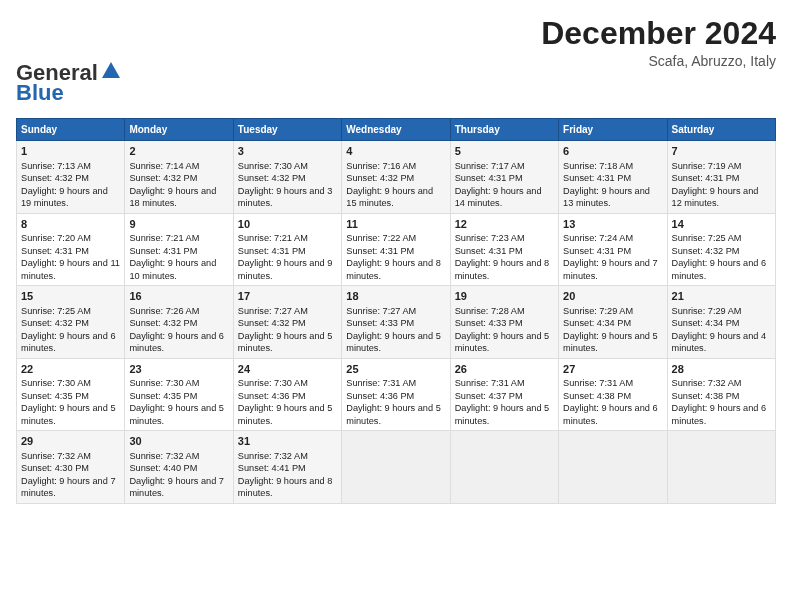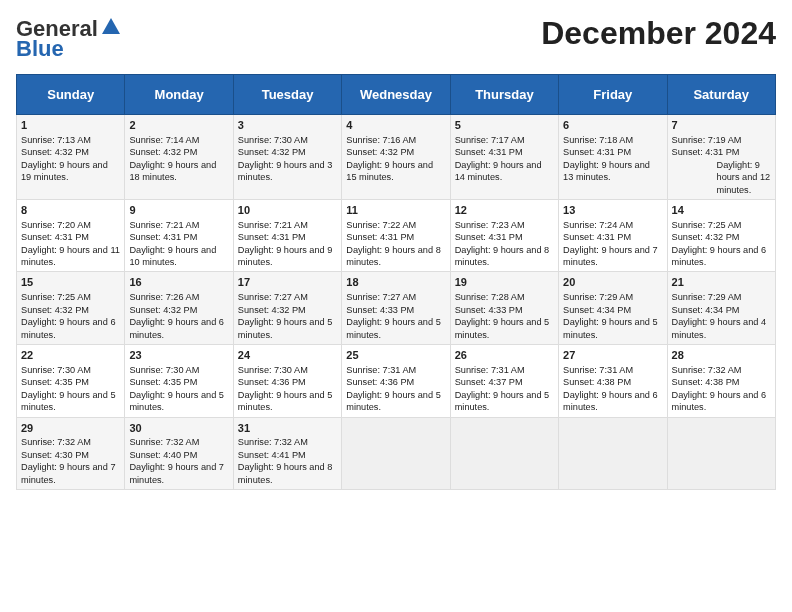--- a/index.html
+++ b/index.html
@@ -19,20 +19,21 @@
     .header {
       display: flex;
       justify-content: space-between;
       align-items: flex-start;
       margin-bottom: 12px;
     }
     .logo {
       display: flex;
       flex-direction: column;
       align-items: flex-start;
+      margin-top: 44px;
     }
     .logo-general { color: #333; }
     .logo-blue { color: #2566b0; }
     .title-block { text-align: right; }
     .main-title {
       font-size: 32px;
       font-weight: bold;
       color: #222;
       line-height: 1.1;
     }
@@ -42,24 +43,24 @@
       margin-top: 2px;
     }
     table {
       width: 100%;
       border-collapse: collapse;
       table-layout: fixed;
     }
     thead tr th {
       background: #2566b0;
       color: #fff;
-      font-size: 13px;
+      font-size: 10px;
       font-weight: bold;
-      padding: 12px 4px;
-      text-align: center;
+      padding: 5px 4px;
+      text-align: left;
       border: 1px solid #1a4f8a;
     }
     tbody tr td {
       font-size: 9.2px;
       color: #222;
       padding: 3px 4px;
       vertical-align: top;
       border: 1px solid #ddd;
       background: #fff;
       line-height: 1.35;
@@ -87,20 +88,21 @@
       <div style="display:flex;align-items:center;gap:2px;">
         <span class="logo-general" style="font-size:22px;font-weight:bold;color:#333;">General</span>
         <svg width="22" height="22" viewBox="0 0 22 22" style="margin-top:-4px;">
           <polygon points="11,2 20,18 2,18" fill="#2566b0"></polygon>
         </svg>
       </div>
       <span class="logo-blue" style="font-size:22px;font-weight:bold;color:#2566b0;margin-top:-6px;">Blue</span>
     </div>
     <div class="title-block">
       <div class="main-title">December 2024</div>
+      <div class="subtitle">Scafa, Abruzzo, Italy</div>
     </div>
   </div>
 
   <table>
     <thead>
       <tr>
         <th>Sunday</th>
         <th>Monday</th>
         <th>Tuesday</th>
         <th>Wednesday</th>
@@ -144,21 +146,21 @@
           <td>
             <span class="day-num">6</span>
             <span style="display: block;">Sunrise: 7:18 AM</span>
             <span style="display: block;">Sunset: 4:31 PM</span>
             <span style="display: block;">Daylight: 9 hours and 13 minutes.</span>
           </td>
           <td>
             <span class="day-num">7</span>
             <span style="display: block;">Sunrise: 7:19 AM</span>
             <span style="display: block;">Sunset: 4:31 PM</span>
-            <span style="display: block; margin-left: 45px;">Daylight: 9 hours and 12 minutes.</span>
+            <span style="display: block;">Daylight: 9 hours and 12 minutes.</span>
           </td>
         </tr>
         <tr>
           <td>
             <span class="day-num">8</span>
             <span style="display: block;">Sunrise: 7:20 AM</span>
             <span style="display: block;">Sunset: 4:31 PM</span>
             <span style="display: block;">Daylight: 9 hours and 11 minutes.</span>
           </td>
           <td>

